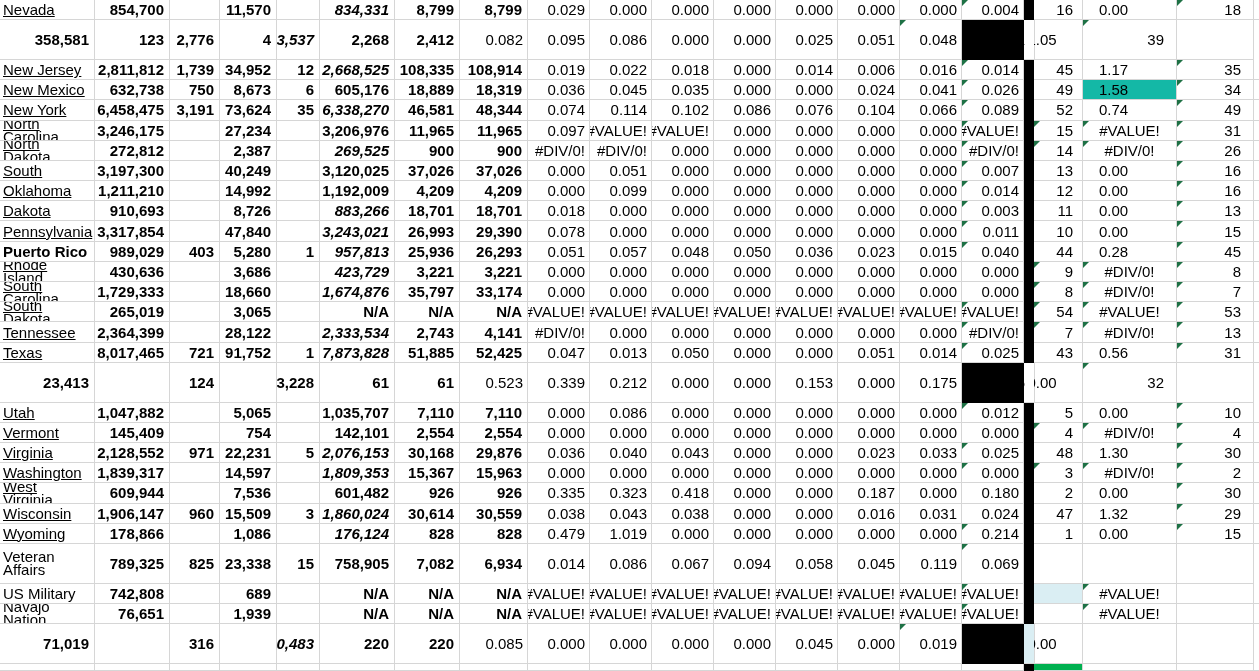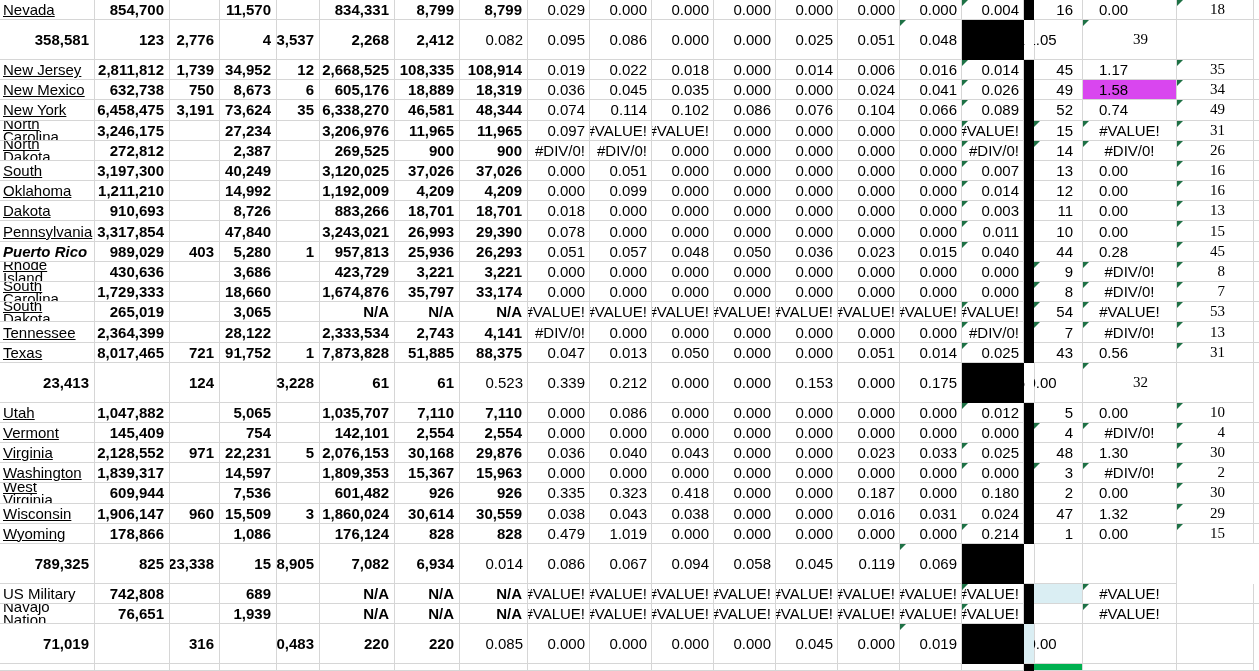--- a/index.html
+++ b/index.html
@@ -12,30 +12,30 @@
   .row.h2{height:39.8px}
   .row.hp{height:7px}
   .c{
     position:relative;box-sizing:border-box;
     border-right:1px solid #d6d6d6;border-bottom:1px solid #d6d6d6;
     display:flex;align-items:center;justify-content:flex-end;
     padding:0 5px 0 1px;white-space:nowrap;overflow:hidden;
   }
   .name{justify-content:flex-start;padding-left:3px;white-space:pre-line;line-height:13px;}
   .link{text-decoration:underline;}
-  .boldname{font-weight:bold;font-style:italic;}
+  .boldname{font-weight:bold;}
   .vnum{font-weight:bold;padding-right:5px;}
-  .it{}
+  .it{font-style:italic;}
   .rnum{padding-right:4px;}
   .bar{background:#000;border-right:none;border-bottom:none;padding:0;}
   .n1{padding-right:9px;}
   .n2{justify-content:center;padding:0;}
   .n2.num{padding-right:32px;}
-  .n3{padding-right:28px;font-family:Liberation Serif, serif;}
-  .yellow{background:#d946ef;}
+  .n3{padding-right:12px;}
+  .yellow{background:#14b8a6;}
   .blue{background:#DAEEF3;}
   .green{background:#00B050;}
   .tri{position:absolute;top:0;left:0;width:0;height:0;border-top:6px solid #1E7145;border-right:6px solid transparent;}
 </style>
 </head>
 <body>
 
 <div class="sheet" id="sheet">
     <div class="row h1">
       <div class="c name link">Nevada</div>
@@ -405,21 +405,21 @@
       <div class="c "></div>
     </div>
     <div class="row h1">
       <div class="c name link">Texas</div>
       <div class="c vnum">8,017,465</div>
       <div class="c vnum">721</div>
       <div class="c vnum">91,752</div>
       <div class="c vnum">1</div>
       <div class="c vnum it">7,873,828</div>
       <div class="c vnum">51,885</div>
-      <div class="c vnum">88,375</div>
+      <div class="c vnum">52,425</div>
       <div class="c rnum">0.047</div>
       <div class="c rnum">0.013</div>
       <div class="c rnum">0.050</div>
       <div class="c rnum">0.000</div>
       <div class="c rnum">0.000</div>
       <div class="c rnum">0.051</div>
       <div class="c rnum">0.014</div>
       <div class="c rnum">0.025<span class="tri"></span></div>
       <div class="c bar"></div>
       <div class="c n1">43</div>
@@ -604,20 +604,22 @@
       <div class="c rnum">0.000</div>
       <div class="c rnum">0.000</div>
       <div class="c rnum">0.214<span class="tri"></span></div>
       <div class="c bar"></div>
       <div class="c n1">1</div>
       <div class="c n2 num">0.00</div>
       <div class="c n3">15<span class="tri"></span></div>
       <div class="c "></div>
     </div>
     <div class="row h2">
+      <div class="c name">Veteran
+Affairs</div>
       <div class="c vnum">789,325</div>
       <div class="c vnum">825</div>
       <div class="c vnum">23,338</div>
       <div class="c vnum">15</div>
       <div class="c vnum">758,905</div>
       <div class="c vnum">7,082</div>
       <div class="c vnum">6,934</div>
       <div class="c rnum">0.014</div>
       <div class="c rnum">0.086</div>
       <div class="c rnum">0.067</div>

